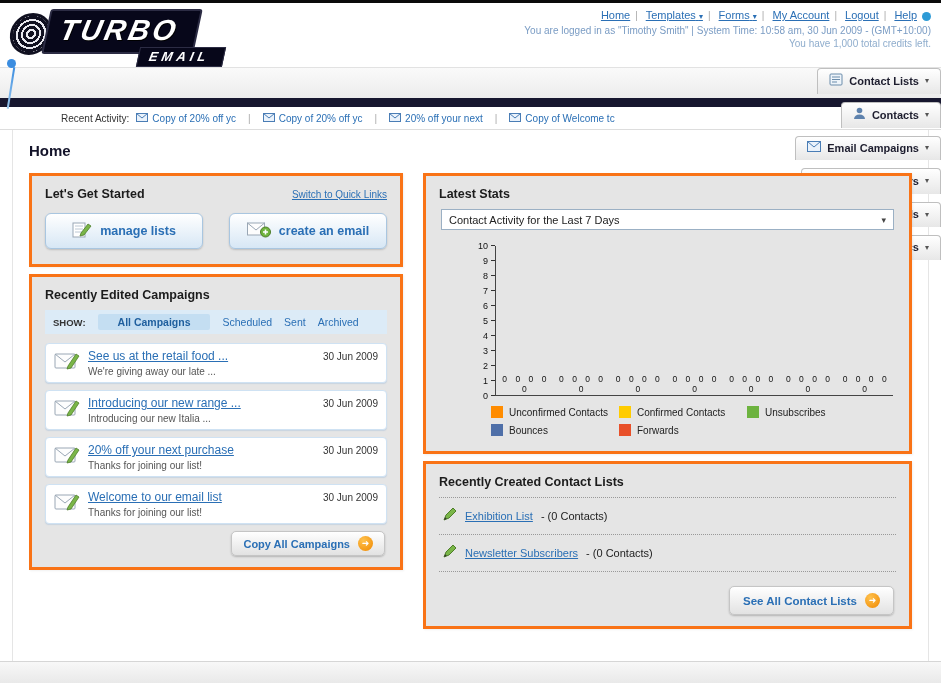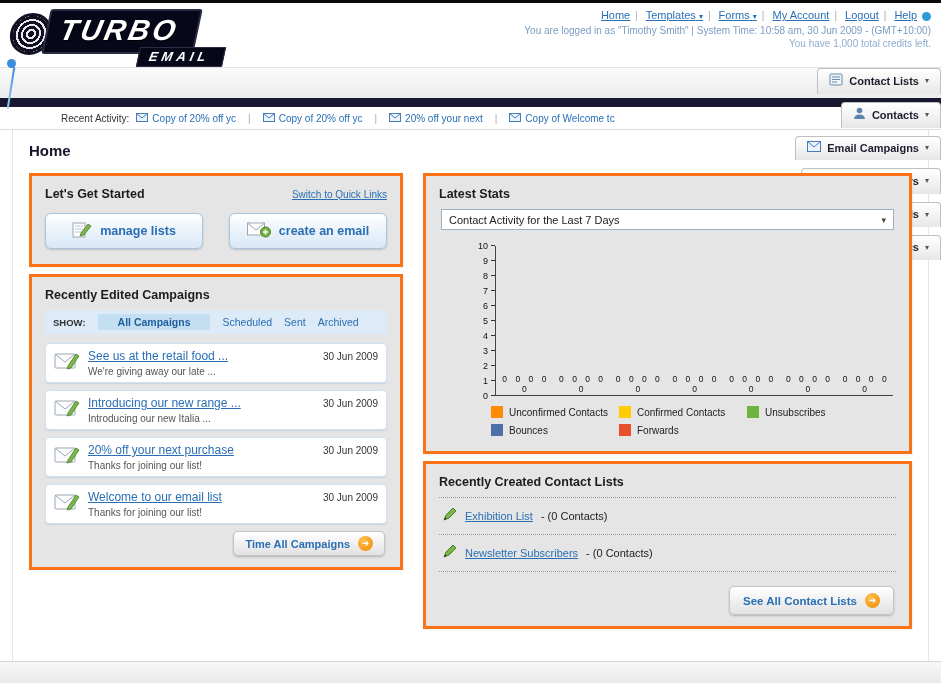--- a/index.html
+++ b/index.html
@@ -370,21 +370,21 @@
               </svg></span>
           <div class="camp-text">
             <a class="camp-title">Welcome to our email list</a>
             <div class="camp-sub">Thanks for joining our list!</div>
           </div>
           <span class="camp-date">30 Jun 2009</span>
         </div>
 
         <div class="view-all-row">
           <button class="small-btn">
-            <span>Time All Campaigns</span>
+            <span>Copy All Campaigns</span>
             <span class="orange-circle">
                 <span>➜</span>
               </span>
           </button>
         </div>
       </section>
     </div>
 
     <div class="col-right">
       <section class="panel">

